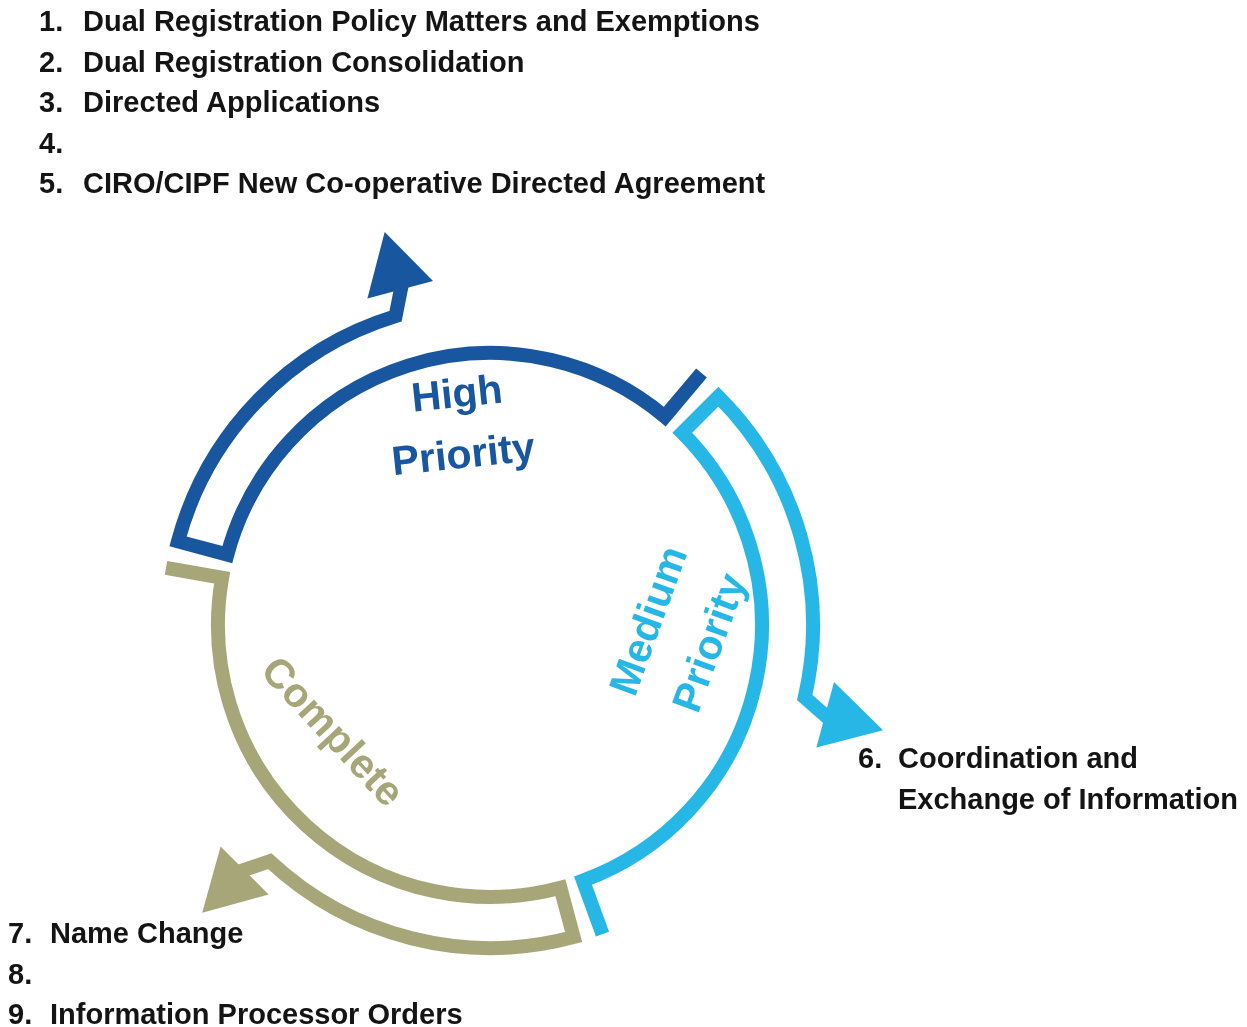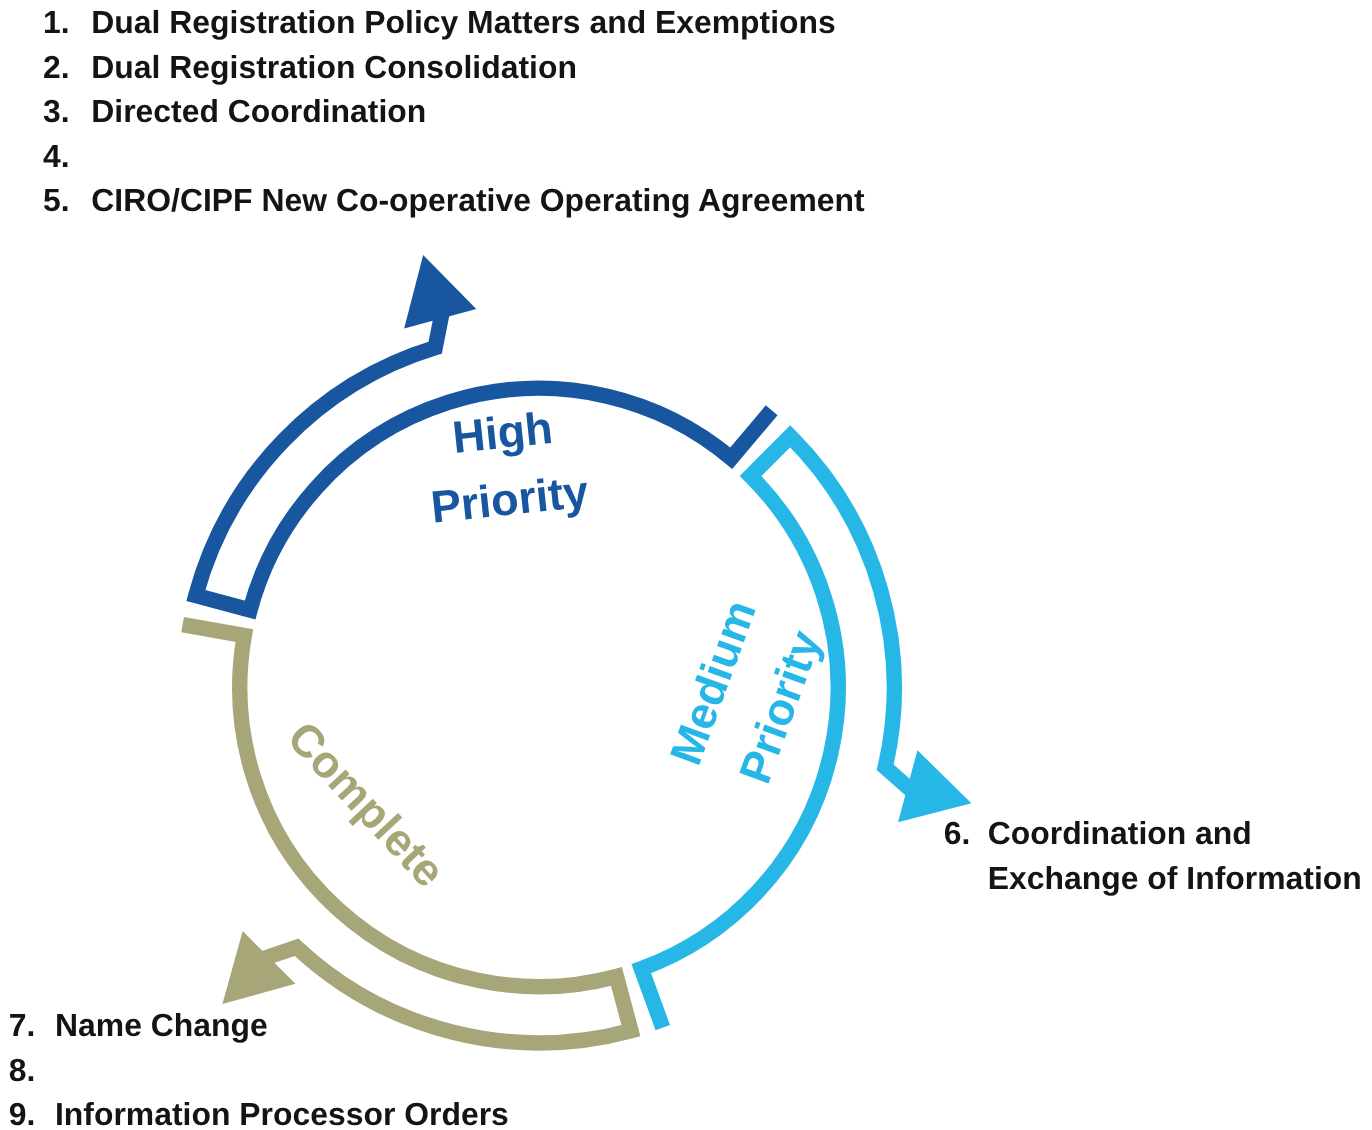--- a/index.html
+++ b/index.html
@@ -31,28 +31,28 @@
     <div class="item">
       <span class="num">1.</span>
       <span class="txt">Dual Registration Policy Matters and Exemptions</span>
     </div>
     <div class="item">
       <span class="num">2.</span>
       <span class="txt">Dual Registration Consolidation</span>
     </div>
     <div class="item">
       <span class="num">3.</span>
-      <span class="txt">Directed Coordination</span>
+      <span class="txt">Directed Applications</span>
     </div>
     <div class="item">
       <span class="num">4.</span>
     </div>
     <div class="item">
       <span class="num">5.</span>
-      <span class="txt">CIRO/CIPF New Co-operative Operating Agreement</span>
+      <span class="txt">CIRO/CIPF New Co-operative Directed Agreement</span>
     </div>
   </div>
 
   <div class="list list-right">
     <div class="item">
       <span class="num">6.</span>
       <span class="txt">
         <div>Coordination and</div>
         <div>Exchange of Information</div>
       </span>

